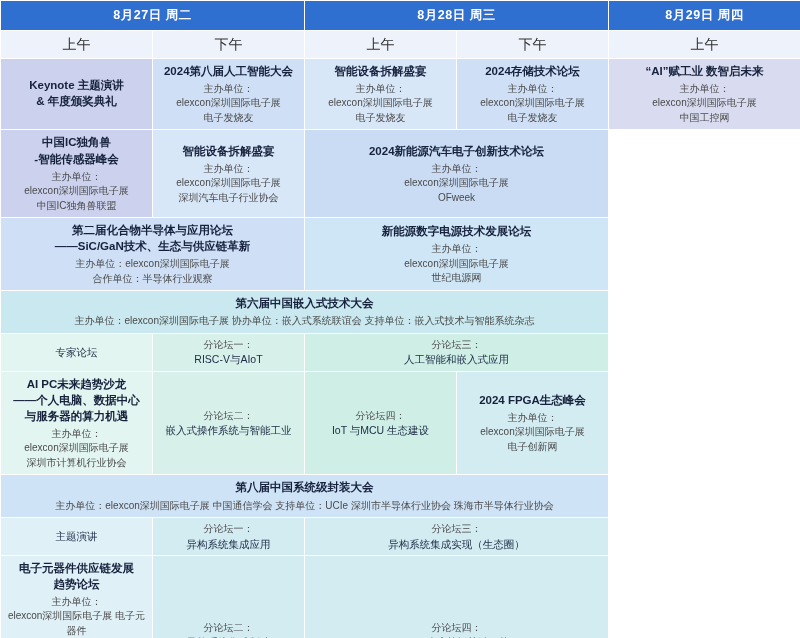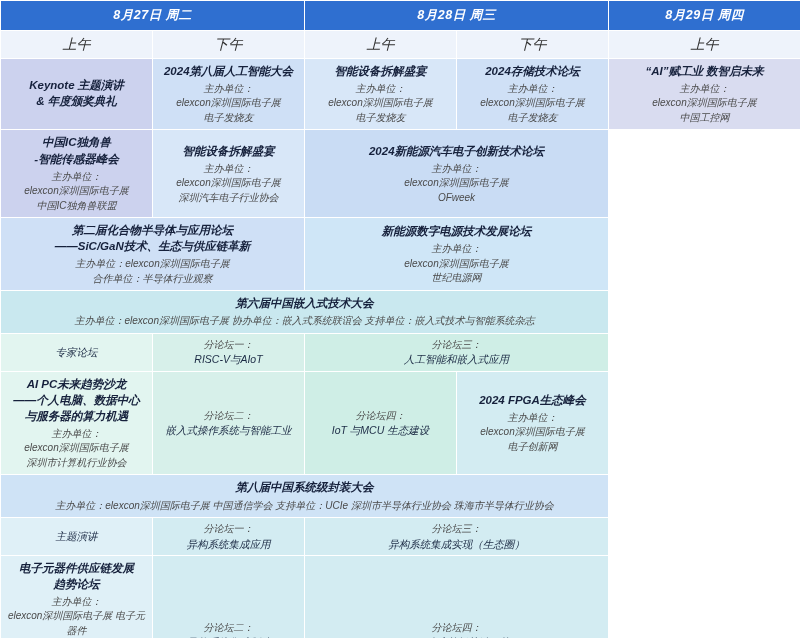--- a/index.html
+++ b/index.html
@@ -7,21 +7,20 @@
     margin: 0; padding: 0;
     width: 800px; height: 638px;
     background: #ffffff;
     font-family: "Liberation Sans", sans-serif;
     overflow: hidden;
   }
   #sheet {
     position: relative;
     width: 800px;
     height: 638px;
-    font-style: italic;
   }
   table.grid {
     width: 800px;
     border-collapse: collapse;
     table-layout: fixed;
   }
   table.grid td, table.grid th {
     border: 1px solid #ffffff;
     vertical-align: middle;
     text-align: center;

